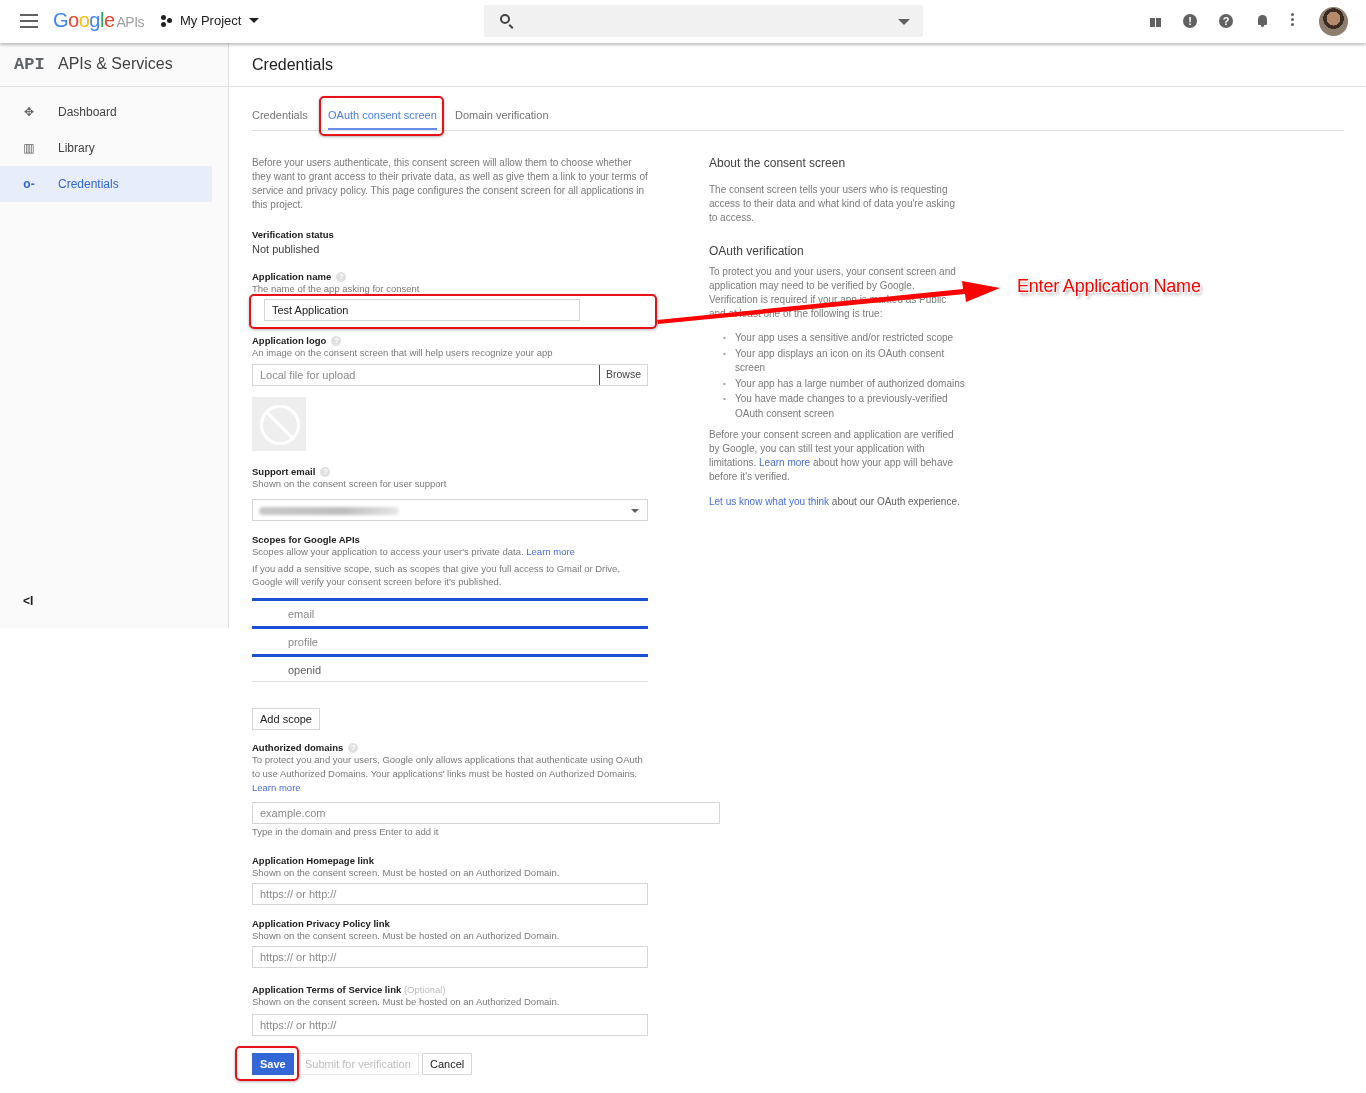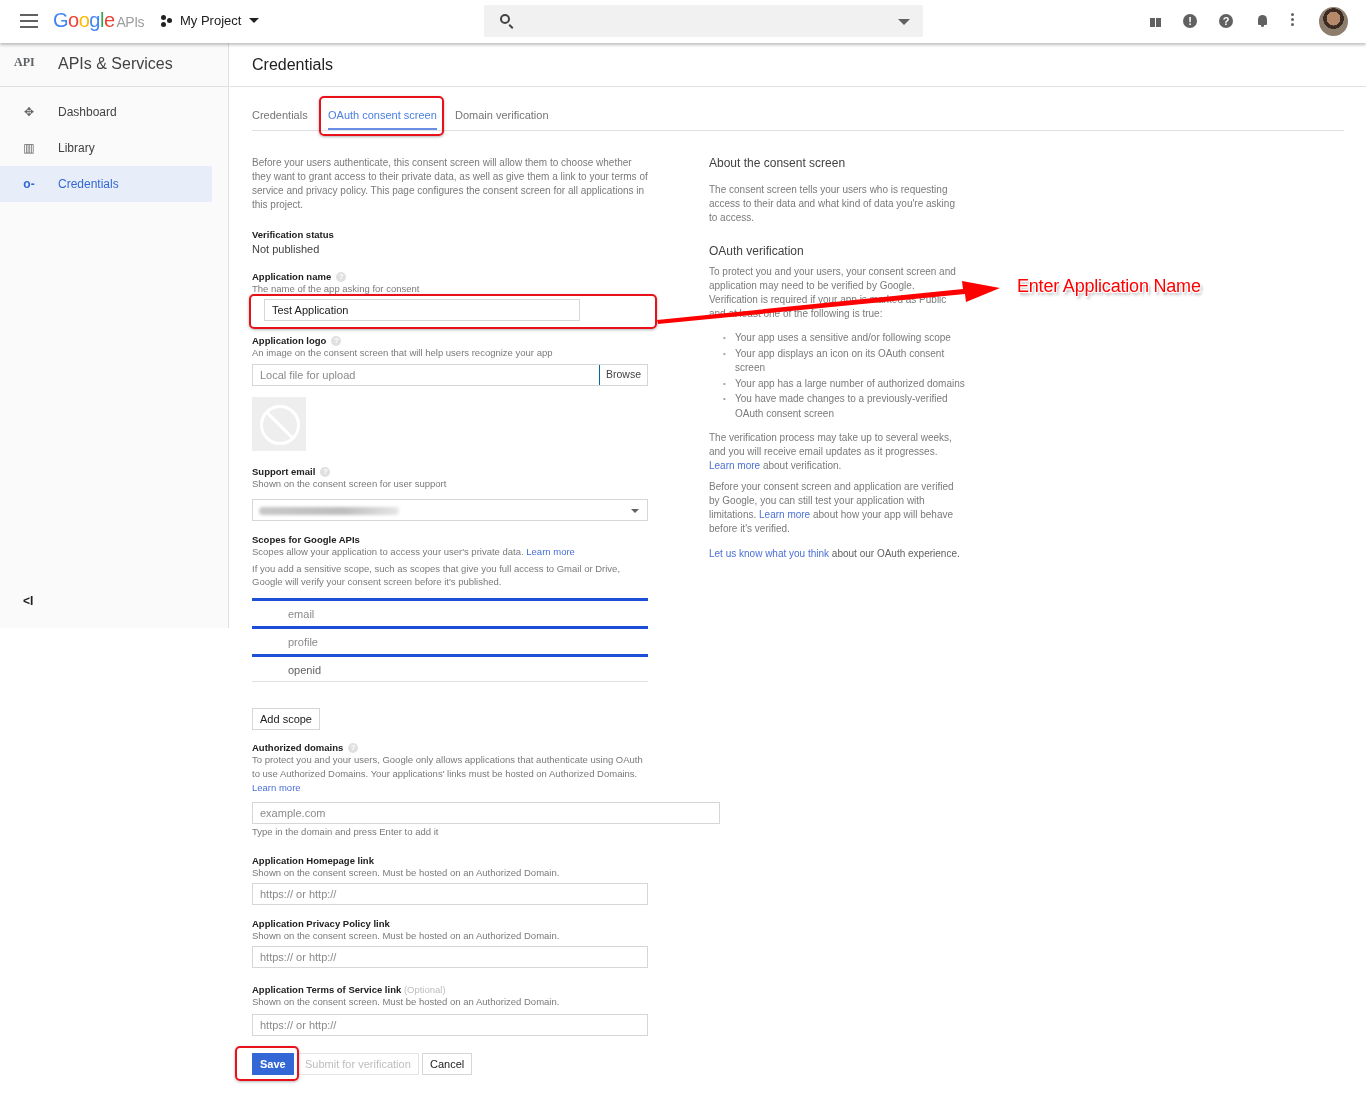--- a/index.html
+++ b/index.html
@@ -34,21 +34,21 @@
   .bell::before { content: ""; position: absolute; left: 3px; top: 2px; width: 9px; height: 10px; background: #616161; border-radius: 5px 5px 1px 1px; }
   .bell::after { content: ""; position: absolute; left: 6px; top: 12px; width: 3px; height: 2px; background: #616161; border-radius: 0 0 2px 2px; }
   .kebab { left: 1291px; width: 4px; }
   .kebab i { display: block; width: 3px; height: 3px; background: #616161; border-radius: 50%; margin-bottom: 2px; }
   .avatar { position: absolute; left: 1319px; top: 7px; width: 29px; height: 29px; border-radius: 50%;
     background: radial-gradient(circle at 50% 40%, #b48a6a 0 30%, #3b2b22 31% 45%, #8c7d6d 46%); cursor: pointer; }
 
   
   .sidebar { position: absolute; left: 0; top: 43px; width: 229px; height: 585px; background: #fafafa; border-right: 1px solid #e0e0e0; }
   .side-head { height: 44px; border-bottom: 1px solid #e0e0e0; position: relative; }
-  .api-badge { position: absolute; left: 14px; top: 12px; font-family: Liberation Serif, serif; font-weight: bold; font-size: 12px; color: #5f6368; letter-spacing: 0px; }
+  .api-badge { position: absolute; left: 14px; top: 12px; font-family: Liberation Mono, monospace; font-weight: bold; font-size: 17px; color: #5f6368; letter-spacing: 0px; }
   .side-title { position: absolute; left: 58px; top: 12px; font-size: 16px; color: #424242; }
   .nav-item { position: relative; height: 36px; width: 212px; cursor: pointer; }
   .nav-item .nlabel { position: absolute; left: 58px; top: 11px; font-size: 12px; color: #424242; }
   .nav-item .nicon { position: absolute; left: 22px; top: 11px; width: 14px; height: 14px; color: #616161; font-size: 12px; line-height: 14px; text-align: center; }
   .nav-item.active { background: #e8eef9; }
   .nav-item.active .nlabel, .nav-item.active .nicon { color: #3367d6; }
   .collapse { position: absolute; left: 23px; top: 551px; font-size: 12px; color: #212121; font-weight: bold; cursor: pointer; }
 
   
   .page-head { position: absolute; left: 230px; top: 43px; width: 1136px; height: 44px; border-bottom: 1px solid #e0e0e0; }
@@ -246,26 +246,25 @@
 <div class="hl" style="left:235px;top:1046px;width:64px;height:35px"></div>
 
 <div class="info" style="top:156px">
   <h3>About the consent screen</h3>
   <p style="margin-top:13px">The consent screen tells your users who is requesting access to their data and what kind of data you're asking to access.</p>
 </div>
 <div class="info" style="top:244px">
   <h3>OAuth verification</h3>
   <p style="margin-top:7px">To protect you and your users, your consent screen and application may need to be verified by Google. Verification is required if your app is marked as Public and at least one of the following is true:</p>
   <ul style="margin-top:10px">
-    <li>Your app uses a sensitive and/or following scope</li>
+    <li>Your app uses a sensitive and/or restricted scope</li>
     <li>Your app displays an icon on its OAuth consent screen</li>
     <li>Your app has a large number of authorized domains</li>
     <li>You have made changes to a previously-verified OAuth consent screen</li>
   </ul>
-  <p style="margin-top:10px"><span>The verification process may take up to several weeks, and you will receive email updates as it progresses.</span> <span class="link">Learn more</span> <span>about verification.</span></p>
   <p style="margin-top:7px"><span>Before your consent screen and application are verified by Google, you can still test your application with limitations.</span> <span class="link">Learn more</span> <span>about how your app will behave before it's verified.</span></p>
   <p style="margin-top:11px"><span class="link">Let us know what you think</span> <span style="color:#616161">about our OAuth experience.</span></p>
 </div>
 
 <svg class="arrow-svg" viewBox="0 0 1366 1093">
   <polygon points="657,320 963,289 962,281 1000,288 966,302 965,294 658,324" fill="#ff0000"></polygon>
 </svg>
 <div class="callout">Enter Application Name</div>
 
 </body></html>

